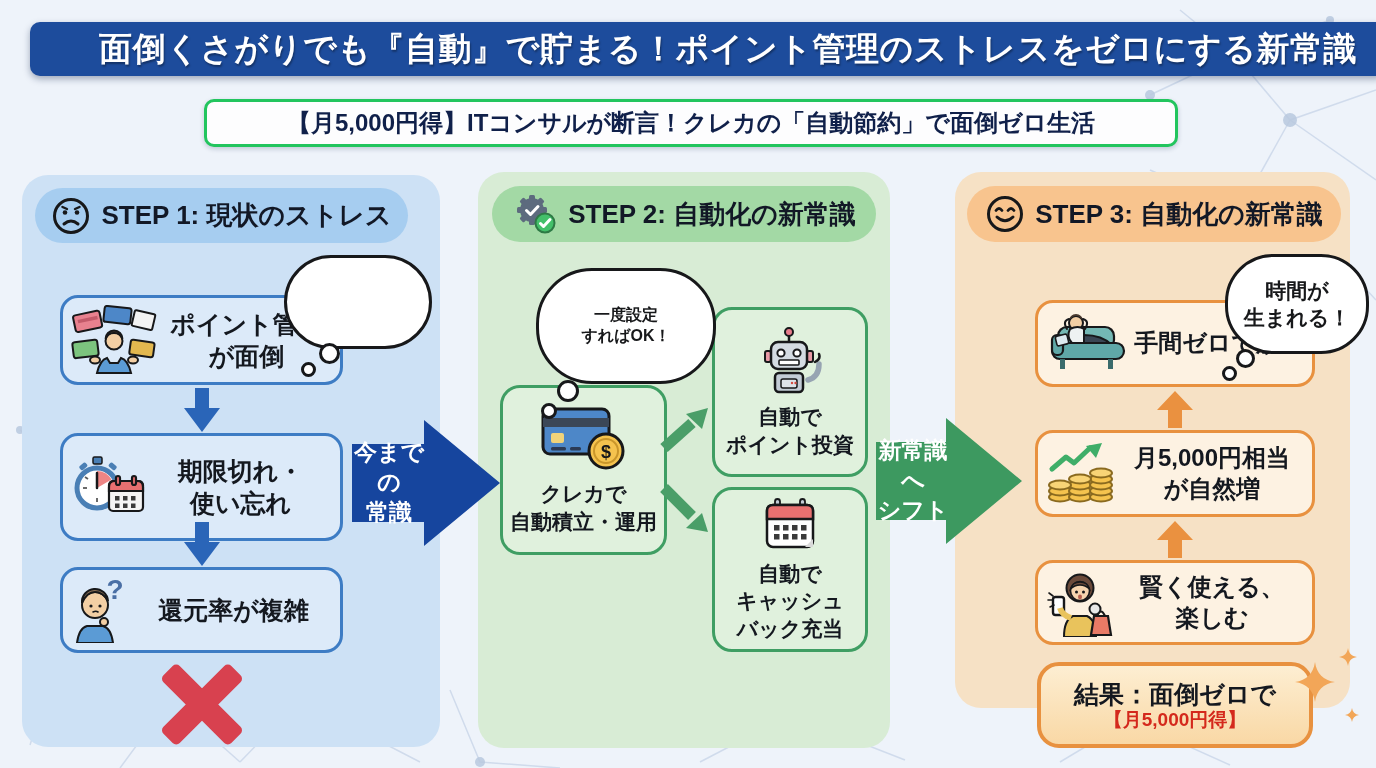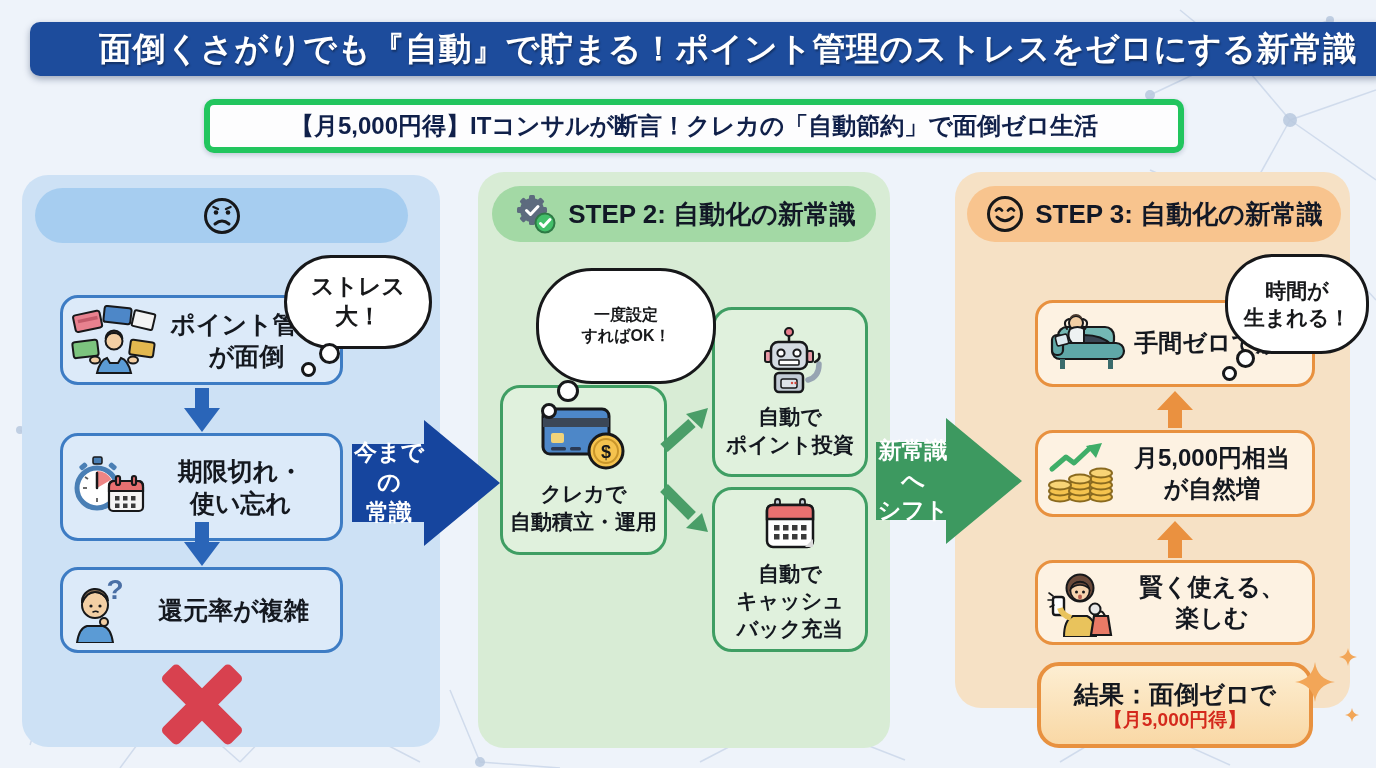--- a/index.html
+++ b/index.html
@@ -18,21 +18,21 @@
     position:absolute;left:30px;top:22px;width:1316px;height:54px;z-index:2;
     background:#1d4c9c;border-radius:10px;
     display:flex;align-items:center;justify-content:center;
     color:#ffffff;font-size:33px;font-weight:800;letter-spacing:.5px;
     box-shadow:0 3px 7px rgba(10,30,70,.35);
     text-shadow:1px 2px 2px rgba(0,0,0,.35);
     padding-left:40px;
   }
   .subtitle-bar{
     position:absolute;left:204px;top:99px;width:968px;height:42px;z-index:2;
-    background:#fdfdfe;border:6px solid #22c55e;border-radius:10px;
+    background:#fdfdfe;border:3px solid #22c55e;border-radius:10px;
     display:flex;align-items:center;justify-content:center;
     color:#10204a;font-size:24px;font-weight:800;
     box-shadow:0 2px 5px rgba(10,30,70,.2);
   }
 
   
   .panel{position:absolute;border-radius:26px;z-index:1;}
   .panel-1{left:22px;top:175px;width:418px;height:572px;background:#cde1f5;}
   .panel-2{left:478px;top:172px;width:412px;height:576px;background:#d8ecd5;}
   .panel-3{left:955px;top:172px;width:395px;height:536px;background:#f6e1c5;}
@@ -159,25 +159,24 @@
   <div class="panel panel-1">
     <div class="pill pill-1">
       <svg width="40" height="40" viewBox="0 0 40 40">
         <circle cx="20" cy="20" r="16.5" fill="none" stroke="#17181a" stroke-width="3"></circle>
         <circle cx="14" cy="16.5" r="2.3" fill="#17181a"></circle>
         <circle cx="26" cy="16.5" r="2.3" fill="#17181a"></circle>
         <path d="M11.5 11 L16 13" stroke="#17181a" stroke-width="2.4" stroke-linecap="round"></path>
         <path d="M28.5 11 L24 13" stroke="#17181a" stroke-width="2.4" stroke-linecap="round"></path>
         <path d="M13 28 Q20 22 27 28" fill="none" stroke="#17181a" stroke-width="3" stroke-linecap="round"></path>
       </svg>
+      <span>STEP 1: 現状のストレス</span>
     </div>
 
     <div class="bubble bubble-1">
-      <span class="ml">ストレス
-大！</span>
       <span class="tail-a"></span>
       <span class="tail-b"></span>
     </div>
 
     <div class="fbox blue-box" style="left:38px;top:120px;width:283px;height:90px;">
       <span class="ic">
         <svg width="86" height="70" viewBox="0 0 86 70">
           <g stroke="#17181a" stroke-width="2">
             <rect x="3" y="8" width="27" height="17" rx="2.5" fill="#e8818f" transform="rotate(-12 16 16)"></rect>
             <rect x="33" y="2" width="27" height="16" rx="2.5" fill="#4d87c8" transform="rotate(6 46 10)"></rect>

